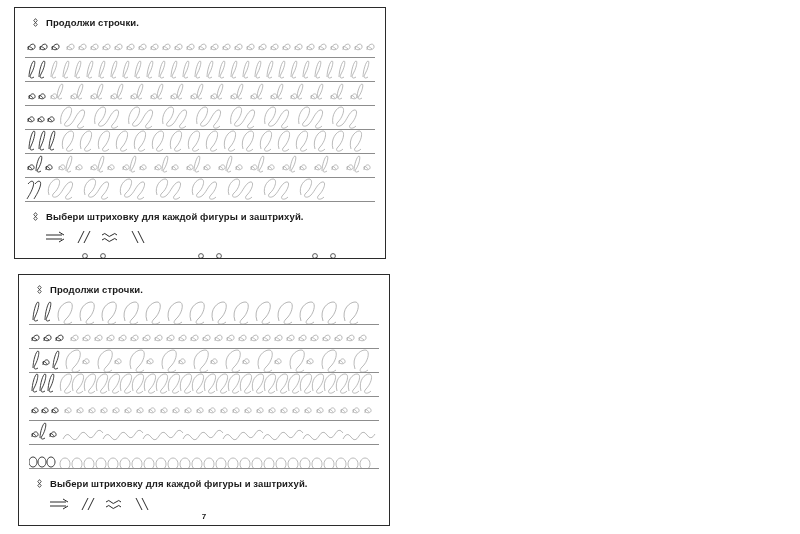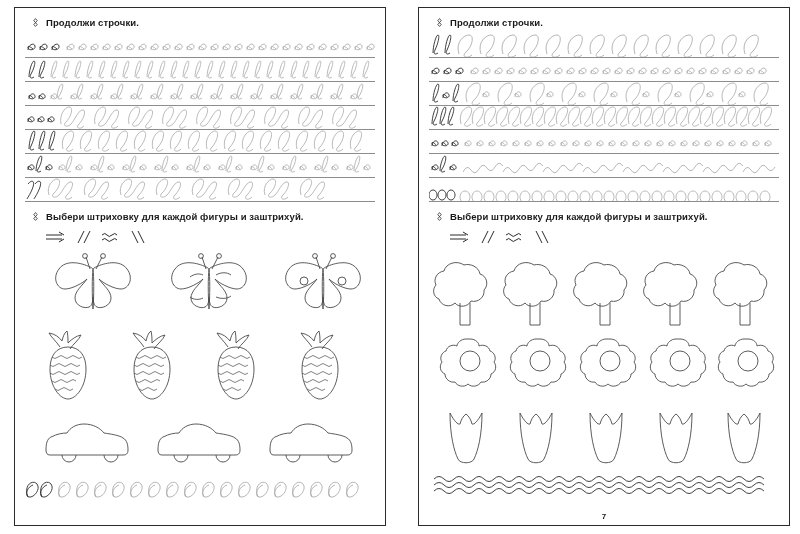--- a/index.html
+++ b/index.html
@@ -13,20 +13,21 @@
     font-family: "Liberation Sans", sans-serif;
     overflow: hidden;
   }
   .spread {
     position: relative;
     width: 800px;
     height: 534px;
     display: flex;
     gap: 0px;
     background: #ffffff;
+    flex-direction: column;
   }
   .page {
     position: relative;
     width: 400px;
     height: 534px;
     box-sizing: border-box;
     background: #ffffff;
   }
   .page-inner {
     position: absolute;

